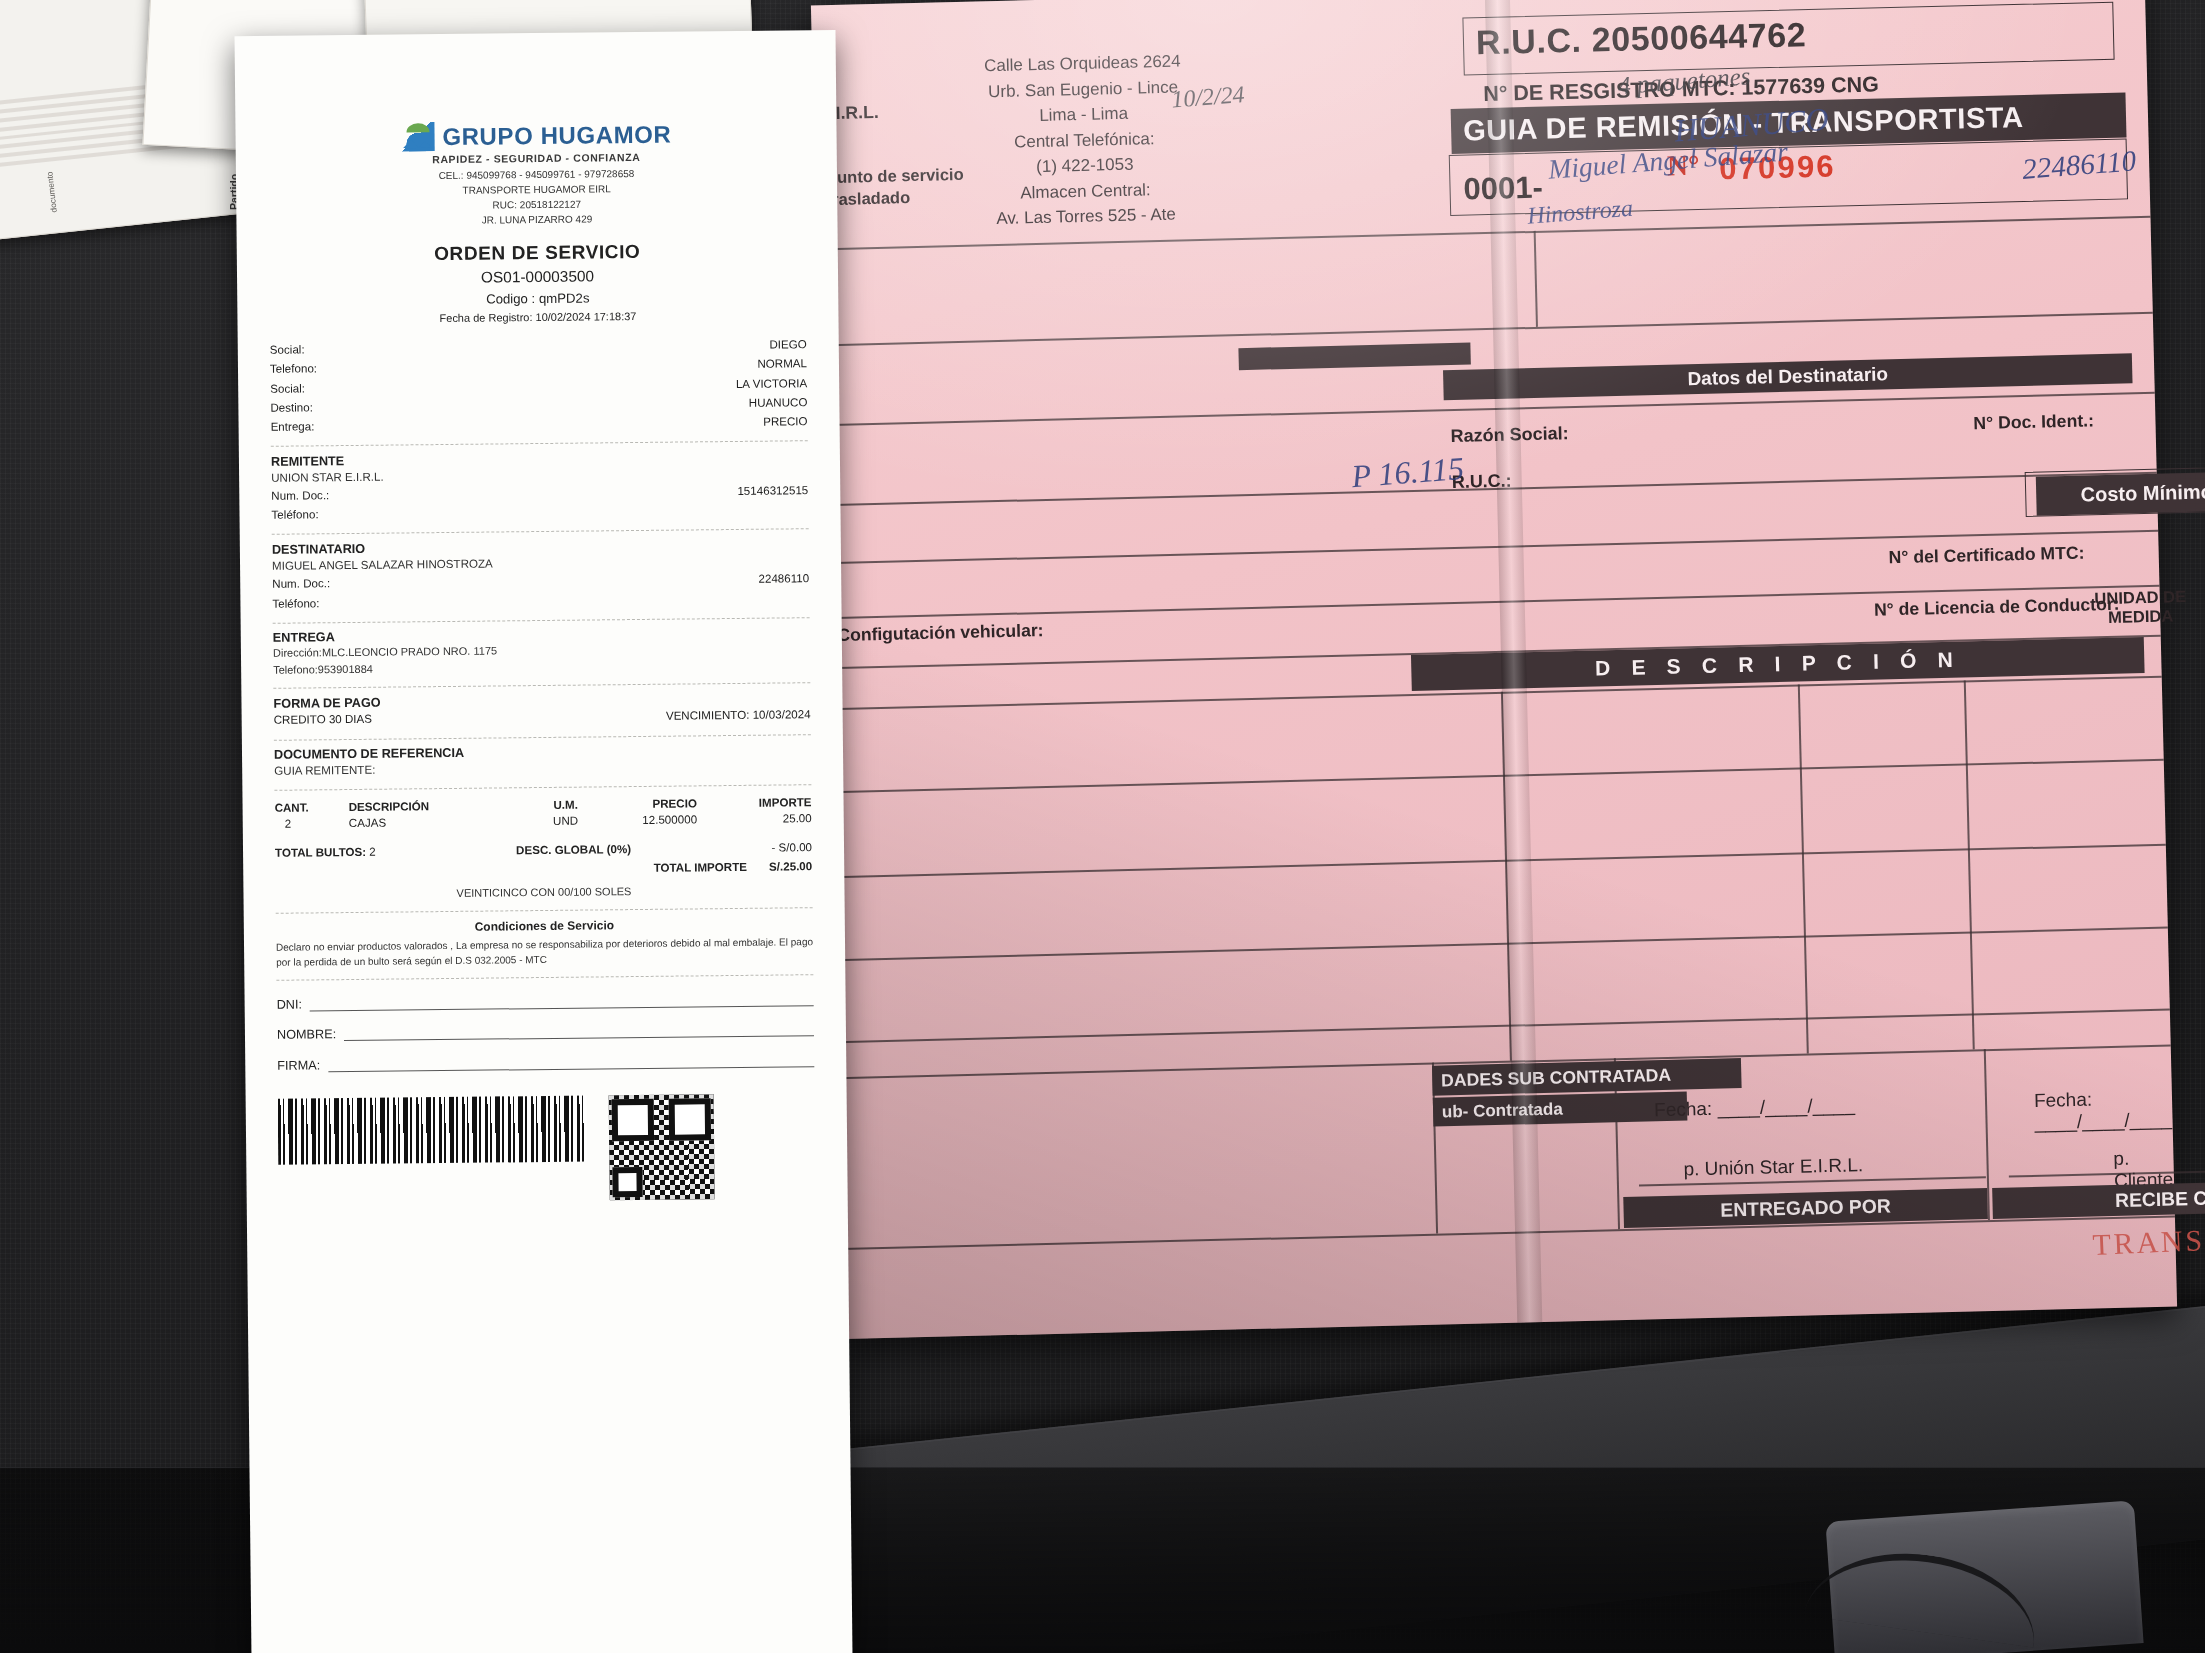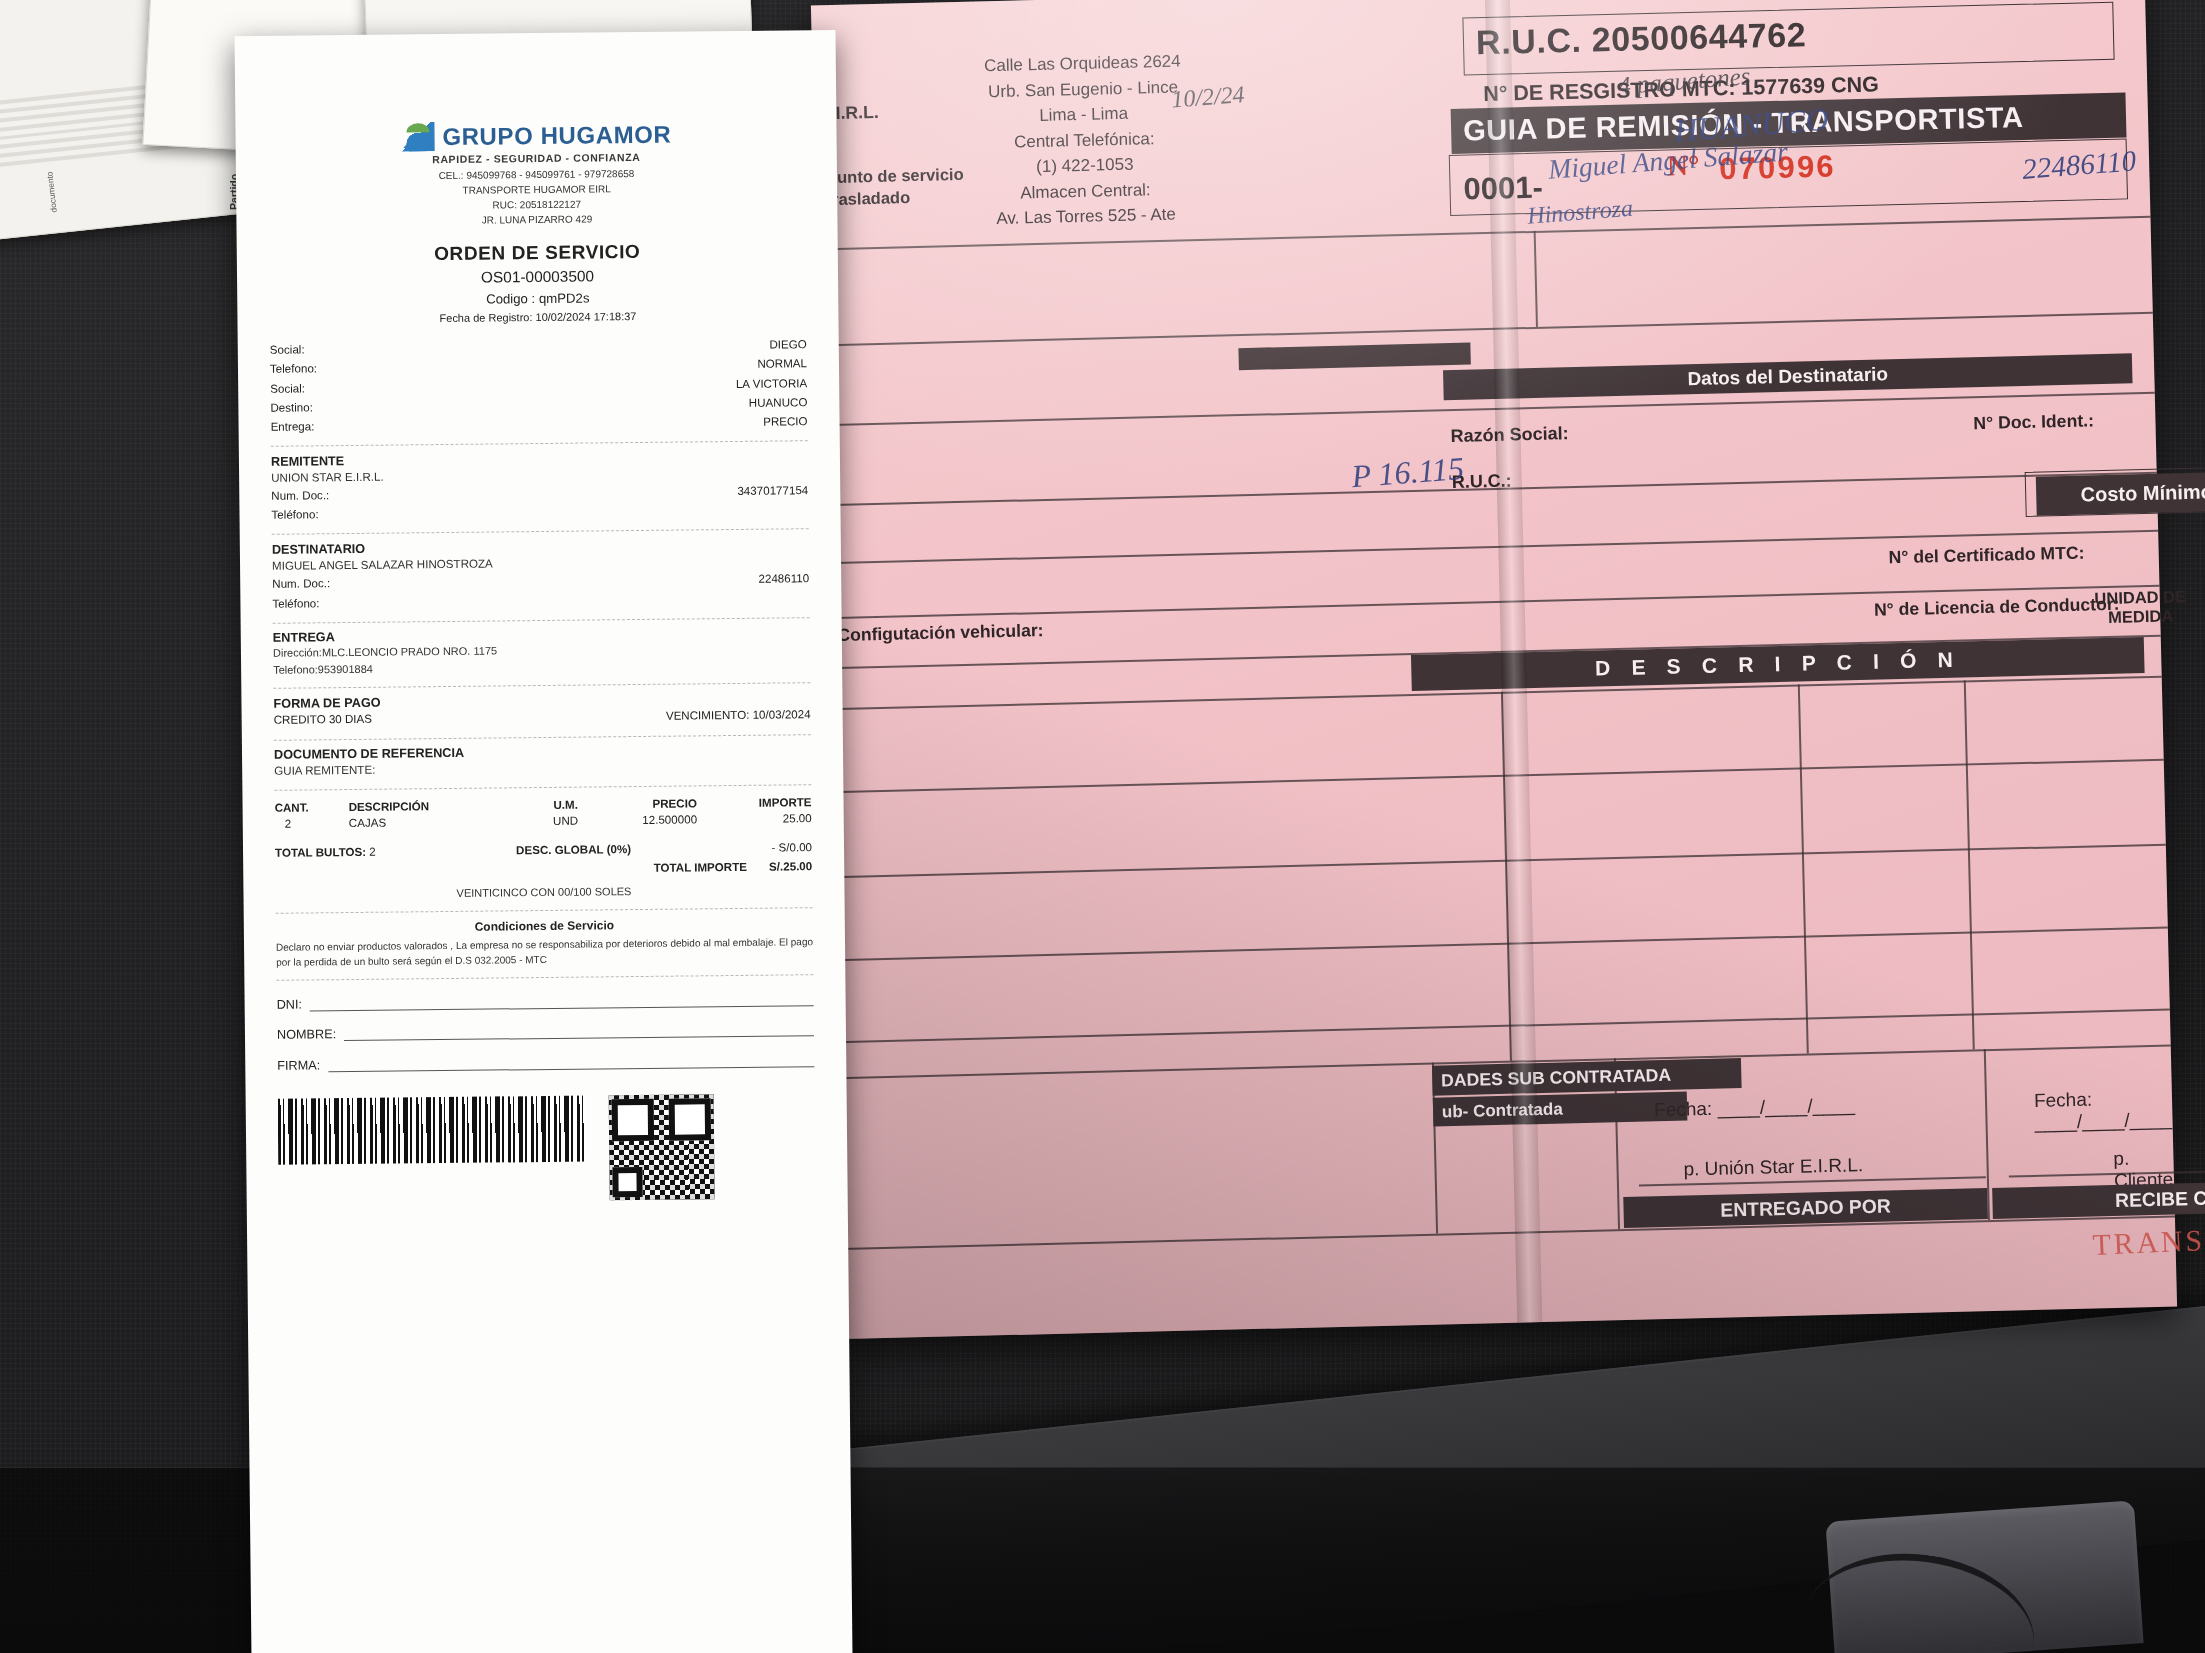--- a/index.html
+++ b/index.html
@@ -366,21 +366,21 @@
       <span class="k">Entrega:</span>
       <span class="v">PRECIO</span>
     </div>
   </div>
 
   <div class="dash"></div>
   <div class="sec-title">REMITENTE</div>
   <div class="ticket-small" style="font-size:11.6px;">UNION STAR E.I.R.L.</div>
   <div class="kv">
     <span>Num. Doc.:</span>
-    <span>34370177154</span>
+    <span>15146312515</span>
   </div>
   <div class="kv">
     <span>Teléfono:</span>
     <span></span>
   </div>
 
   <div class="dash"></div>
   <div class="sec-title">DESTINATARIO</div>
   <div class="ticket-small" style="font-size:11.6px;">MIGUEL ANGEL SALAZAR HINOSTROZA</div>
   <div class="kv">

